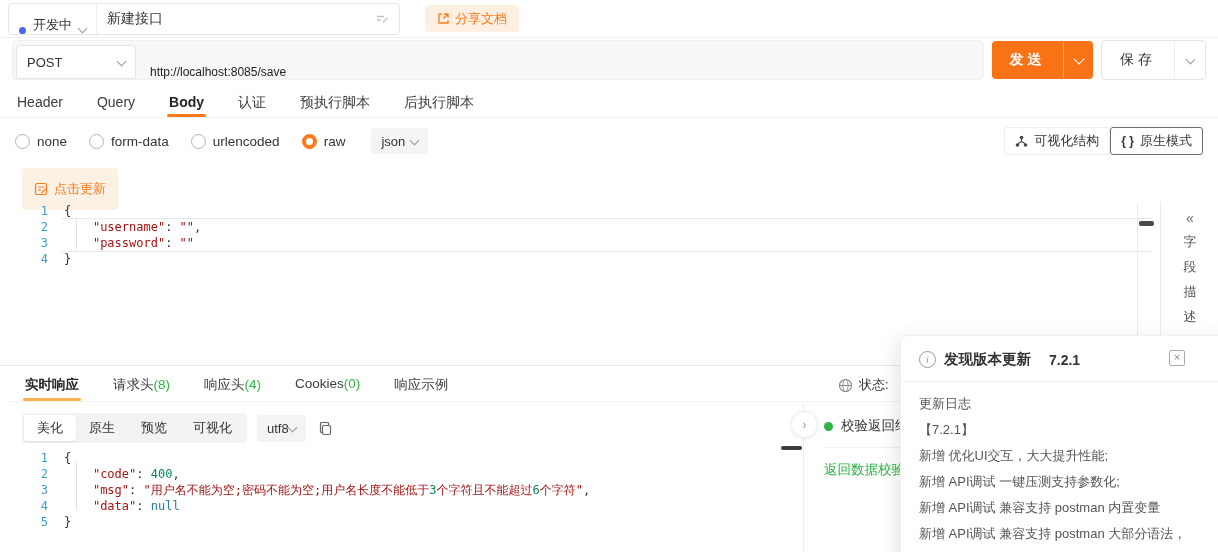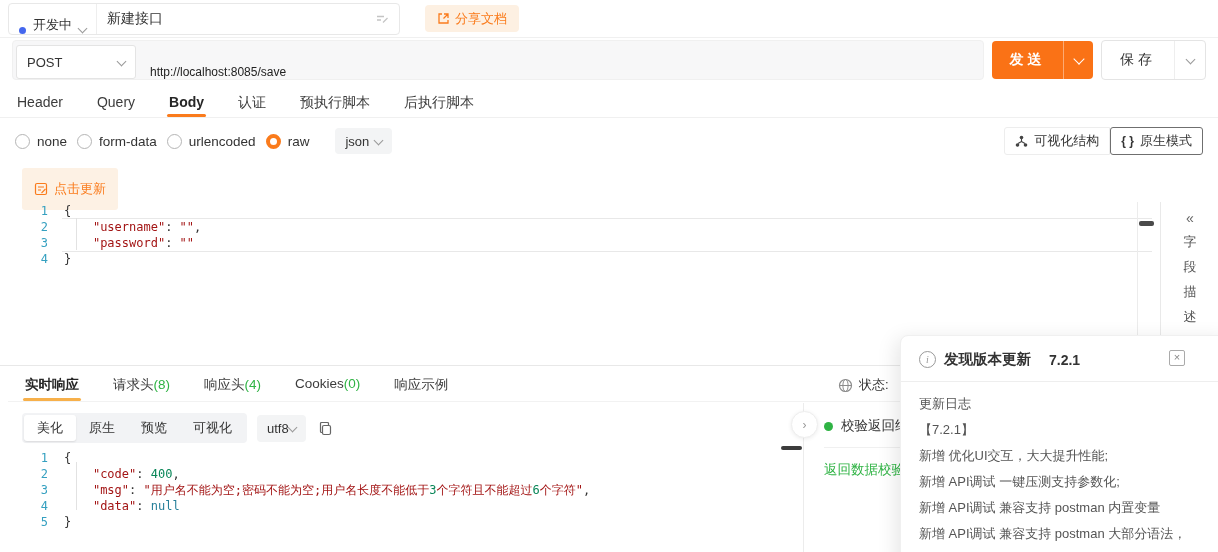--- a/index.html
+++ b/index.html
@@ -164,21 +164,21 @@
     <div class="tab">Header</div>
     <div class="tab">Query</div>
     <div class="tab on">Body</div>
     <div class="tab">认证</div>
     <div class="tab">预执行脚本</div>
     <div class="tab">后执行脚本</div>
   </div>
 
 <div class="abs body-row">
   <div class="radios">
-    <span id="radio-group" style="display:flex;gap:10px">
+    <span id="radio-group" style="display:flex;gap:22px">
         <label class="radio-item">
           <span class="radio"></span>
           <span>none</span>
         </label>
         <label class="radio-item">
           <span class="radio"></span>
           <span>form-data</span>
         </label>
         <label class="radio-item">
           <span class="radio"></span>

